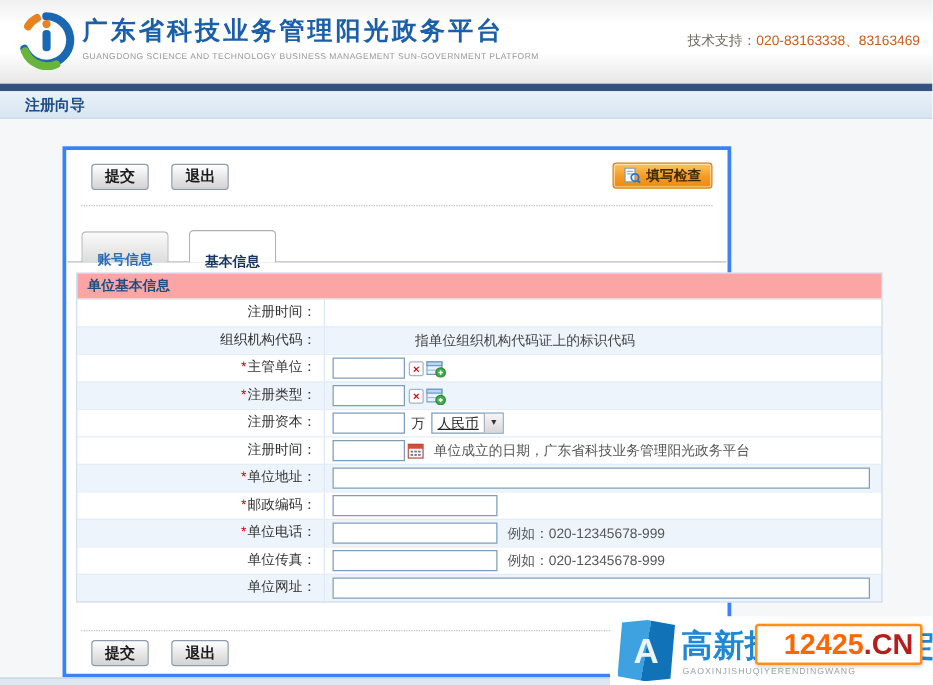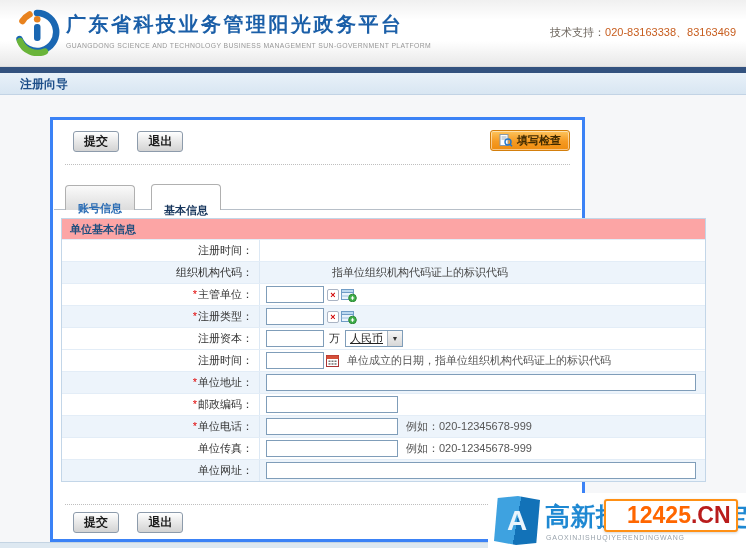--- a/index.html
+++ b/index.html
@@ -225,21 +225,21 @@
               <g fill="#777">
                 <rect x="2.5" y="6.5" width="2" height="1.5"></rect>
                 <rect x="5.5" y="6.5" width="2" height="1.5"></rect>
                 <rect x="8.5" y="6.5" width="2" height="1.5"></rect>
                 <rect x="2.5" y="9.2" width="2" height="1.5"></rect>
                 <rect x="5.5" y="9.2" width="2" height="1.5"></rect>
                 <rect x="8.5" y="9.2" width="2" height="1.5"></rect>
               </g>
             </svg>
           </span>
-          <span class="hint">单位成立的日期，指单位组织机构代码证上的标识代码</span>
+          <span class="hint">单位成立的日期，广东省科技业务管理阳光政务平台</span>
         </div>
       </div>
       <div class="frow shade">
         <div class="fl"><span class="req">*</span>单位地址：</div>
         <div class="fv">
           <input class="inp wide" type="text" style="">
         </div>
       </div>
       <div class="frow">
         <div class="fl"><span class="req">*</span>邮政编码：</div>

